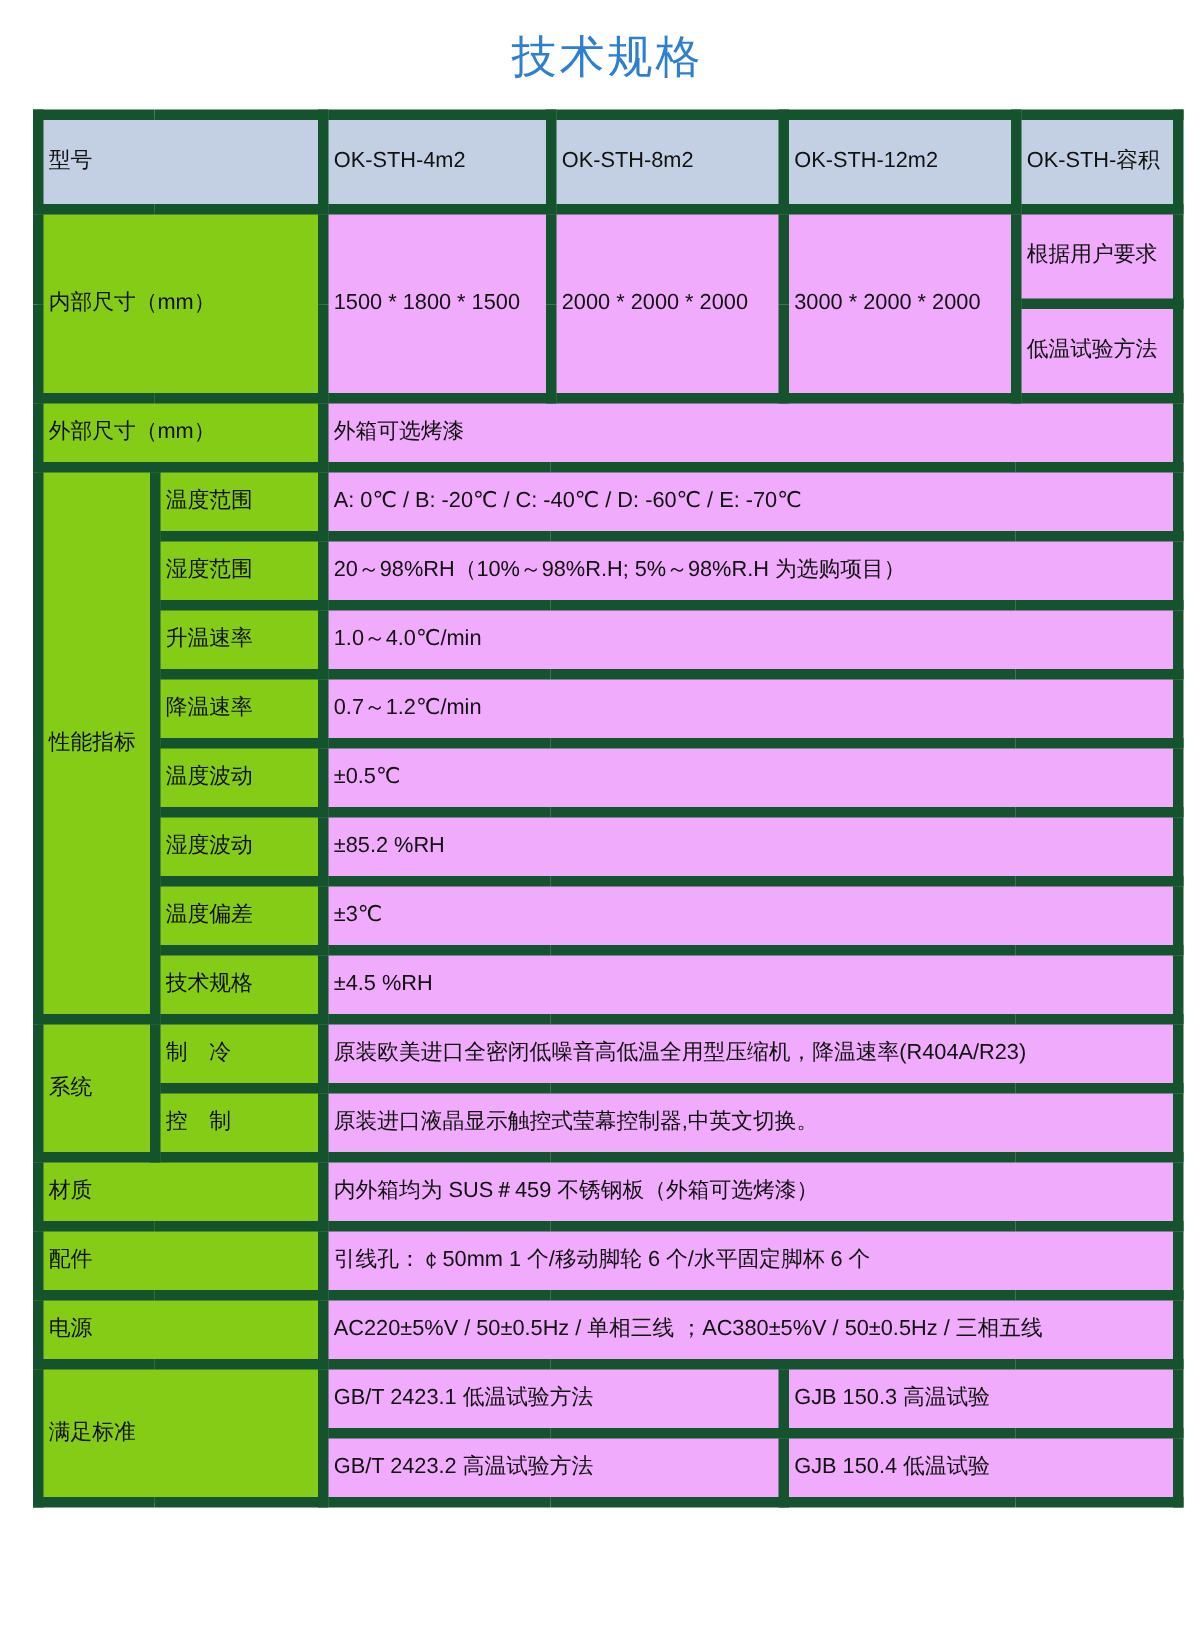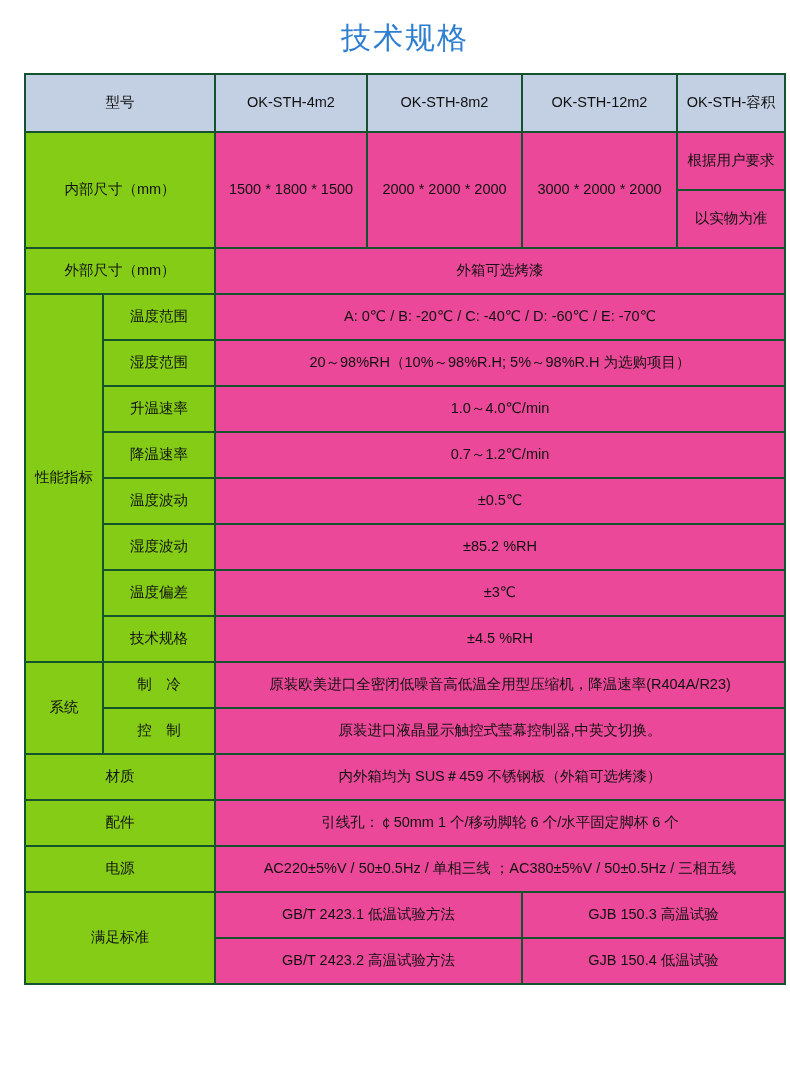--- a/index.html
+++ b/index.html
@@ -31,39 +31,39 @@
     font-weight: normal;
     margin: 0;
   }
   table.spec {
     border-collapse: collapse;
     width: 760px;
     margin: 0 auto;
     table-layout: fixed;
   }
   table.spec td, table.spec th {
-    border: 2px solid #14532d;
+    border: 7px solid #14532d;
     font-size: 14.5px;
     font-weight: normal;
-    text-align: center;
+    text-align: left;
     vertical-align: middle;
     padding: 6px 4px;
     line-height: 1.5;
     color: #111;
   }
   .hdr {
     background: #c3cfe2;
     height: 44px;
     font-size: 15px;
   }
   .lbl {
     background: #84cc16;
   }
   .val {
-    background: #ec4899;
+    background: #f0abfc;
   }
   .rowtall {
     height: 46px;
   }
   .sizerow td {
     height: 44px;
   }
   .cellpad {
     padding-left: 8px;
     padding-right: 8px;
@@ -96,21 +96,21 @@
       </tr>
 
       <tr class="sizerow">
         <td class="lbl" colspan="2" rowspan="2">内部尺寸（mm）</td>
         <td class="val" rowspan="2">1500 * 1800 * 1500</td>
         <td class="val" rowspan="2">2000 * 2000 * 2000</td>
         <td class="val" rowspan="2">3000 * 2000 * 2000</td>
         <td class="val">根据用户要求</td>
       </tr>
       <tr class="sizerow">
-        <td class="val">以实物为准</td>
+        <td class="val">低温试验方法</td>
       </tr>
 
       <tr class="rowtall">
         <td class="lbl" colspan="2">外部尺寸（mm）</td>
         <td class="val" colspan="4">外箱可选烤漆</td>
       </tr>
 
       <tr class="rowtall">
         <td class="lbl" rowspan="8">性能指标</td>
         <td class="lbl">温度范围</td>

